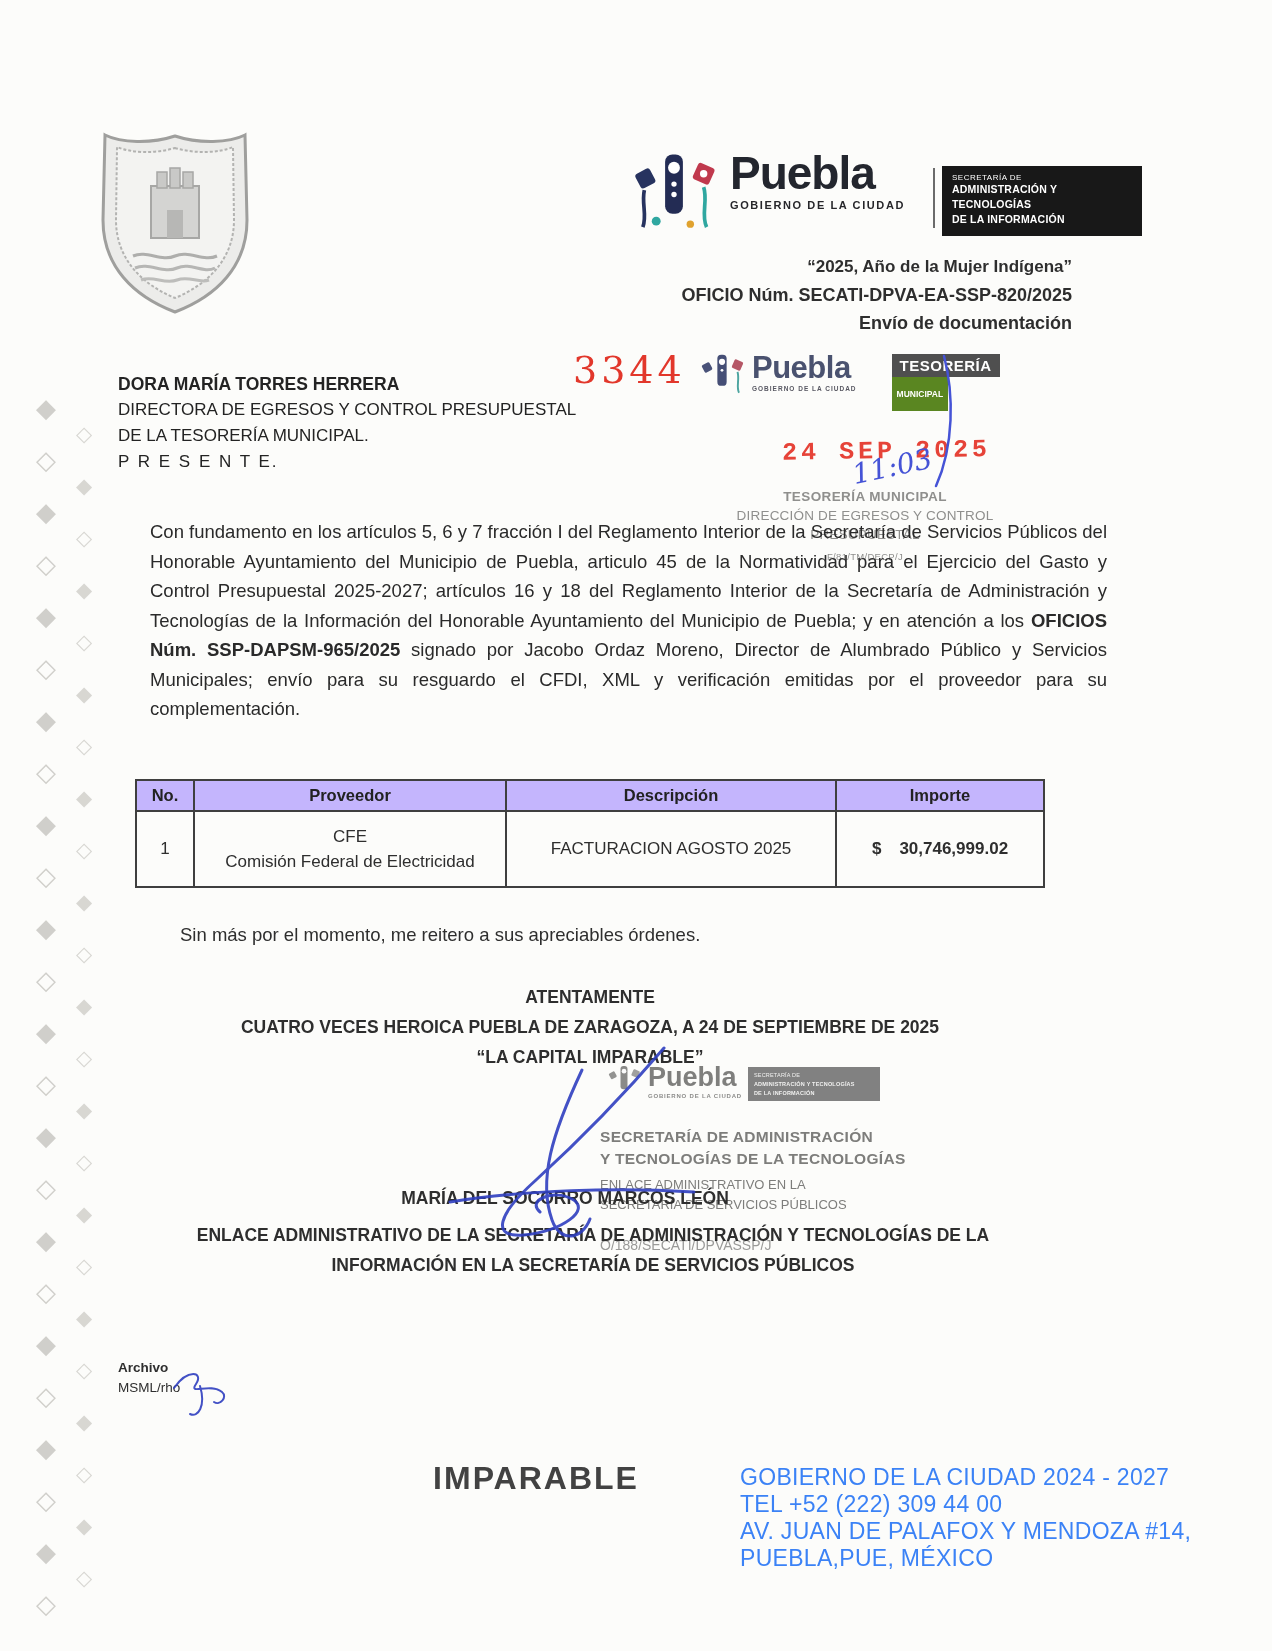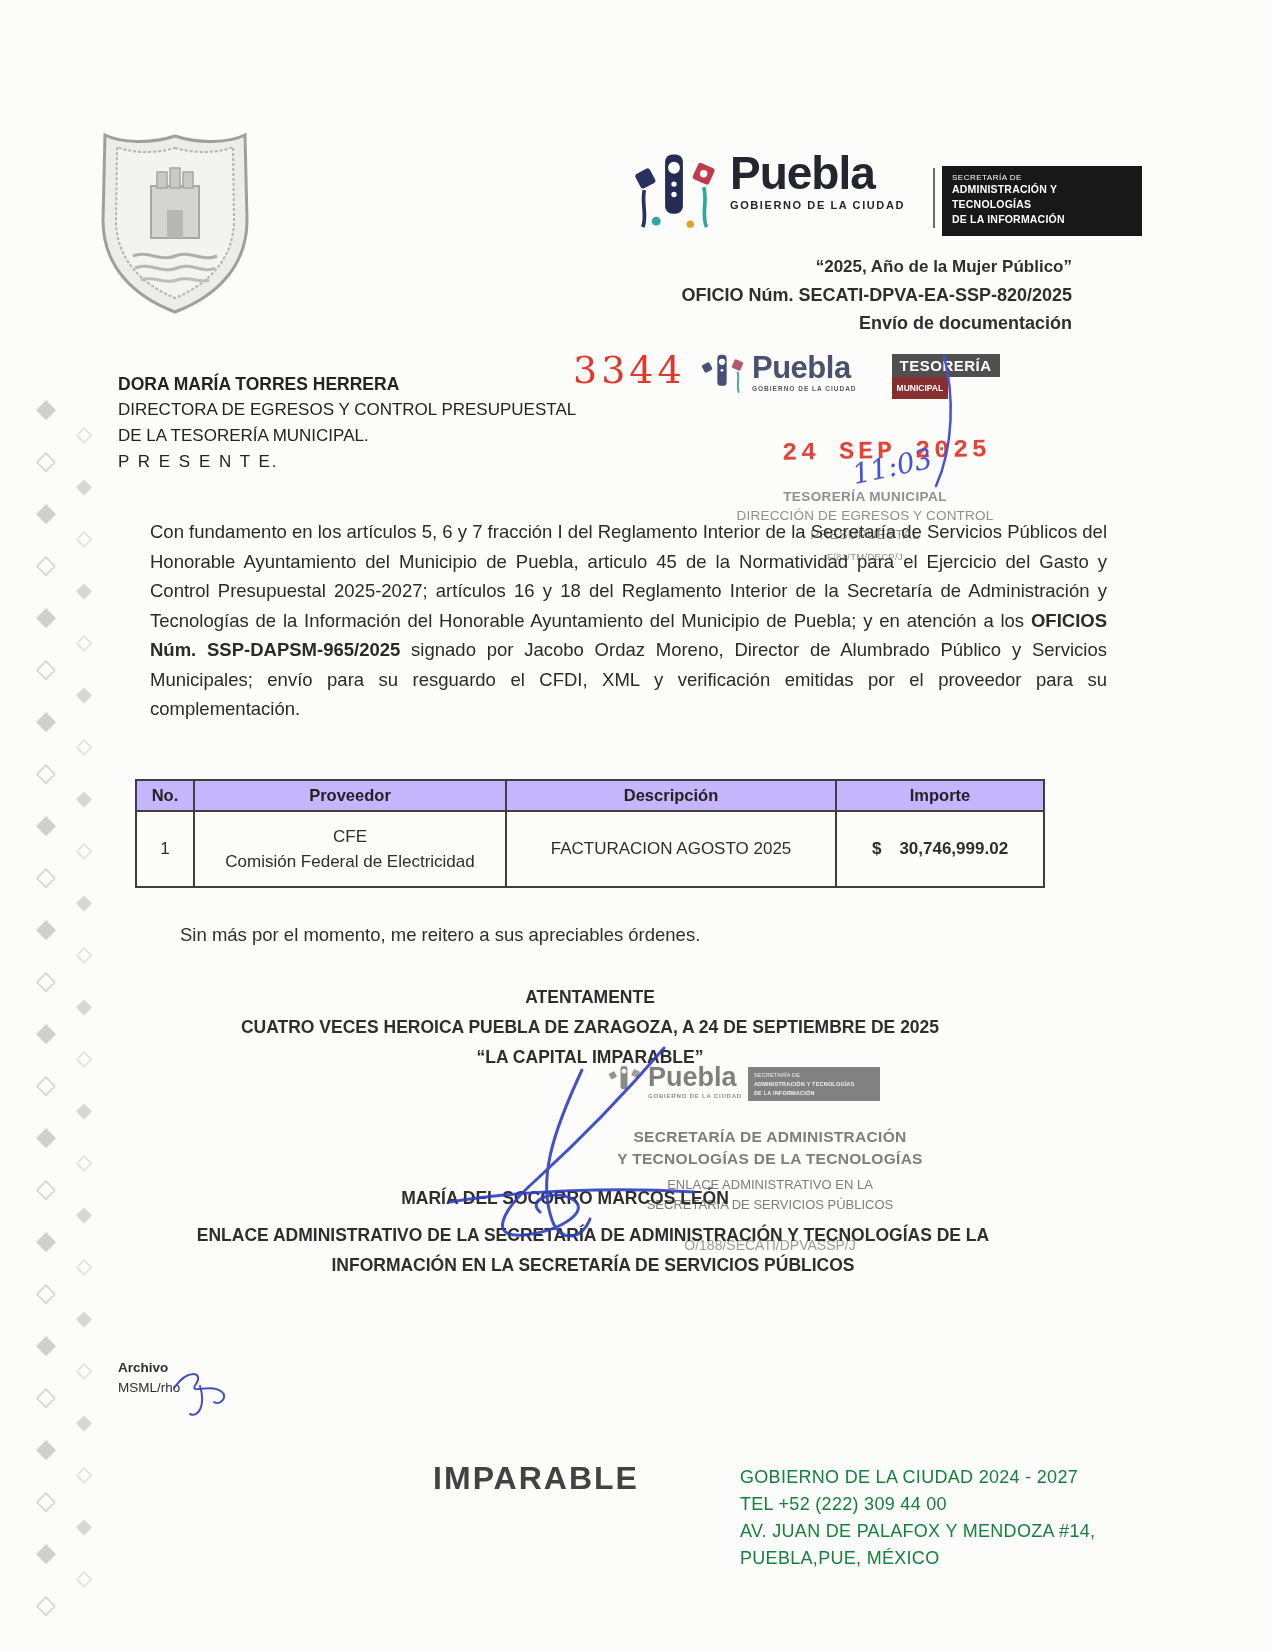--- a/index.html
+++ b/index.html
@@ -35,21 +35,21 @@
   .hdr-right .oficio { font-size:18px; font-weight:bold; }
   .hdr-right .subject { font-size:18px; font-weight:bold; }
 
   
   .folio { left:573px; top:348px; font-family:"DejaVu Serif", serif; font-size:38px; color:#e2372b; letter-spacing:4px; }
   .tes-stamp { left:698px; top:352px; display:flex; align-items:flex-start; gap:6px; opacity:.92; }
   .tes-brand { font-size:31px; font-weight:800; color:#3b4464; line-height:1; letter-spacing:-.5px; }
   .tes-sub { font-size:6.5px; font-weight:bold; letter-spacing:1px; color:#4a4a55; margin-top:2px; }
   .tes-box { margin-top:2px;margin-left:29px; }
   .tes-box .t1 { display:inline-block; background:#414141; color:#fff; font-size:15px; font-weight:bold; padding:3px 8px; letter-spacing:.5px; }
-  .tes-box .t2 { display:block; background:#7f1d1d; color:#fff; font-size:8.5px; font-weight:bold; padding:6px 5px; width:max-content; }
+  .tes-box .t2 { display:block; background:#4d7c0f; color:#fff; font-size:8.5px; font-weight:bold; padding:12px 5px; width:max-content; }
   .date-stamp { left:782px; top:437px; font-family:"Liberation Mono", monospace; font-size:25px; font-weight:bold;
                 color:#e64338; letter-spacing:4px; transform:rotate(-1deg); }
   .time-hand { left:852px; top:450px; font-family:"DejaVu Serif", serif; font-style:italic; font-size:28px;
                color:#4553d6; transform:rotate(-12deg); }
   .gray-stamp-lines { left:706px; top:487px; width:318px; text-align:center; color:#8f8f8d; line-height:19px; }
   .gray-stamp-lines .g1 { font-size:13.5px; font-weight:bold; letter-spacing:.4px; }
   .gray-stamp-lines .g2 { font-size:13.5px; letter-spacing:.2px; }
   .gray-stamp-lines .g4 { font-size:9.5px; margin-top:3px; letter-spacing:.3px; }
 
   
@@ -75,38 +75,38 @@
   .farewell { left:180px; top:924px; font-size:18.5px; }
   .closing { left:80px; top:982px; width:1020px; text-align:center; line-height:30px; }
   .closing div { font-size:17.5px; font-weight:bold; }
 
   
   .sig-stamp-logo { left:606px; top:1064px; display:flex; gap:6px; opacity:.8; }
   .sig-brand { font-size:27px; font-weight:800; color:#60605e; line-height:1; }
   .sig-sub { font-size:6px; font-weight:bold; letter-spacing:.8px; color:#6e6e6c; margin-top:2px; }
   .sig-box { background:rgba(55,55,55,.78); color:#eee; padding:4px 6px; margin-top:3px; width:132px; }
   .sig-box div { font-size:5.5px; line-height:1.6; letter-spacing:.2px; }
-  .sig-gray { color:#7d7d7b; text-align:center; }
+  .sig-gray { color:#7d7d7b; }
   .sg-dept { width:340px; left:600px; font-size:15.5px; font-weight:bold; letter-spacing:.3px; }
   .sg-role { width:340px; left:600px; font-size:13px; }
   .sg-ref { width:340px; left:600px; font-size:14px; color:#9a9a98; }
 
   .signer-name { left:280px; top:1188px; width:570px; text-align:center; font-size:17.5px; font-weight:bold; }
   .signer-title { left:138px; top:1220px; width:910px; text-align:center; font-size:17.5px; font-weight:bold; line-height:30px; }
 
   
   .archive { left:118px; top:1358px; font-size:13.5px; line-height:20px; }
   .archive .a1 { font-weight:bold; }
 
   
   .foot-logo { left:380px; top:1462px; width:312px; text-align:center; color:#424242; }
   .foot-logo .row1 { display:flex; align-items:center; justify-content:center; gap:8px; }
   .foot-l1 { font-size:22px; font-weight:800; letter-spacing:5px; }
   .foot-l2 { font-size:32px; font-weight:900; letter-spacing:2px; line-height:1.05; }
-  .foot-right { left:740px; top:1464px; font-size:18px; line-height:27px; color:#15803d; letter-spacing:.3px; }
+  .foot-right { left:740px; top:1464px; font-size:23px; line-height:27px; color:#3b82f6; letter-spacing:.3px; }
 
   svg { display:block; }
   .ink { position:absolute; }
 </style>
 </head>
 <body>
 
 <div class="page">
 
   <div class="deco-col deco-a"></div>
@@ -147,21 +147,21 @@
     </div>
   </div>
   <div class="abs hdr-divider"></div>
   <div class="abs dept-box">
     <div class="l1">SECRETARÍA DE</div>
     <div class="l2">ADMINISTRACIÓN Y TECNOLOGÍAS</div>
     <div class="l3">DE LA INFORMACIÓN</div>
   </div>
 
   <div class="abs hdr-right">
-    <div class="legend">“2025, Año de la Mujer Público”</div>
+    <div class="legend">“2025, Año de la Mujer Indígena”</div>
     <div class="oficio">OFICIO Núm. SECATI-DPVA-EA-SSP-820/2025</div>
     <div class="subject">Envío de documentación</div>
   </div>
 
   <div class="abs folio">3344</div>
 
   <div class="abs tes-stamp">
     <svg width="48" height="46" viewBox="0 0 62 58">
       <rect x="25" y="3" width="12" height="40" rx="5" fill="#36406a"></rect>
       <circle cx="31" cy="12" r="4" fill="#ffffff"></circle>

